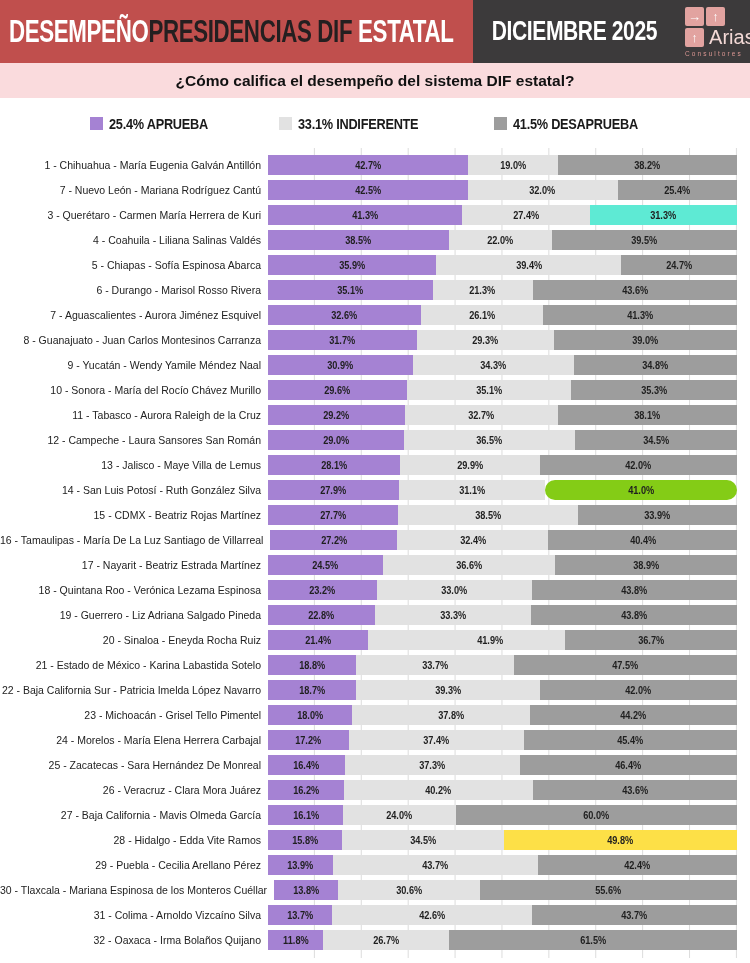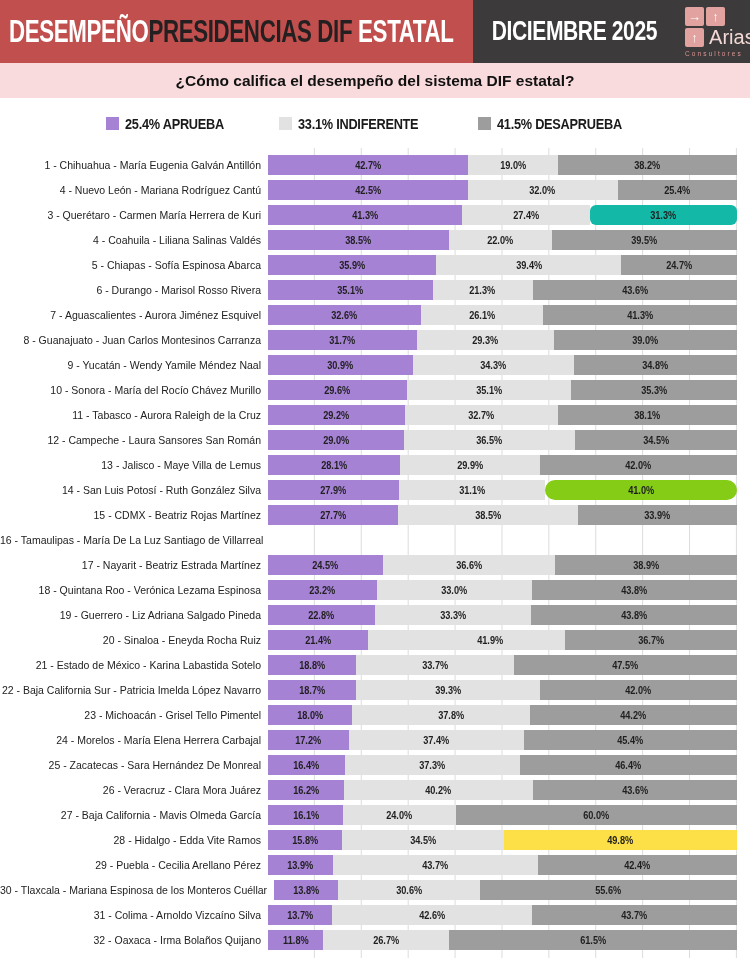--- a/index.html
+++ b/index.html
@@ -23,21 +23,21 @@
   .lsq { width:19px; height:19px; background:#e2a3a0; color:#ffffff; border-radius:2px;
          display:flex; align-items:center; justify-content:center; font-size:13px; font-weight:700; }
   .logo-name { font-size:20px; color:#f3d9d6; line-height:19px; margin-left:3px; font-weight:400; }
   .logo-sub { font-size:6.5px; letter-spacing:2.1px; color:#d89591; margin-top:1px; white-space:nowrap; }
 
   
   .subtitle-band { height:35px; background:#fadbdd; display:flex; align-items:center; justify-content:center; }
   .subtitle-text { font-size:15.5px; font-weight:700; color:#111111; }
 
   
-  .legend-band { height:50px; display:flex; align-items:center; justify-content:center; gap:38px; background:#ffffff; }
+  .legend-band { height:50px; display:flex; align-items:center; justify-content:center; gap:54px; background:#ffffff; }
   .legend-item { display:flex; align-items:center; gap:6px; }
   .legend-swatch { width:13px; height:13px; flex:0 0 13px; }
   .legend-label { font-size:15px; font-weight:700; color:#1a1a1a; white-space:nowrap;
                   display:inline-block; transform:scaleX(0.85); transform-origin:0 50%; letter-spacing:-0.3px; }
 
   
   .chart { position:relative; padding:7px 13px 8px 0; }
   .gridlines { position:absolute; top:0; bottom:0; left:268px; right:13px; z-index:0;
                background-image:linear-gradient(to left, #dcdcdc 1px, transparent 1px);
                background-size:10% 100%; }
@@ -109,21 +109,21 @@
             <div class="seg" style="width: 19.019%; background: rgb(226, 226, 226);">
               <span class="segtext">19.0%</span>
             </div>
             <div class="seg" style="width: 38.2382%; background: rgb(157, 157, 157);">
               <span class="segtext">38.2%</span>
             </div>
           </div>
         </div>
         <div class="crow">
           <div class="clabel">
-            <span>4 - Nuevo León - Mariana Rodríguez Cantú</span>
+            <span>7 - Nuevo León - Mariana Rodríguez Cantú</span>
           </div>
           <div class="cbar">
             <div class="seg" style="width: 42.5425%; background: rgb(165, 130, 211);">
               <span class="segtext">42.5%</span>
             </div>
             <div class="seg" style="width: 32.032%; background: rgb(226, 226, 226);">
               <span class="segtext">32.0%</span>
             </div>
             <div class="seg" style="width: 25.4254%; background: rgb(157, 157, 157);">
               <span class="segtext">25.4%</span>
@@ -134,21 +134,21 @@
           <div class="clabel">
             <span>3 - Querétaro - Carmen María Herrera de Kuri</span>
           </div>
           <div class="cbar">
             <div class="seg" style="width: 41.3%; background: rgb(165, 130, 211);">
               <span class="segtext">41.3%</span>
             </div>
             <div class="seg" style="width: 27.4%; background: rgb(226, 226, 226);">
               <span class="segtext">27.4%</span>
             </div>
-            <div class="seg" style="width: 31.3%; background: #14b8a6; border-radius: 6px;">
+            <div class="seg" style="width: 31.3%; background: #5eead4;">
               <span class="segtext">31.3%</span>
             </div>
           </div>
         </div>
         <div class="crow">
           <div class="clabel">
             <span>4 - Coahuila - Liliana Salinas Valdés</span>
           </div>
           <div class="cbar">
             <div class="seg" style="width: 38.5%; background: rgb(165, 130, 211);">
@@ -335,20 +335,31 @@
             </div>
             <div class="seg" style="width: 33.8661%; background: rgb(157, 157, 157);">
               <span class="segtext">33.9%</span>
             </div>
           </div>
         </div>
         <div class="crow">
           <div class="clabel">
             <span>16 - Tamaulipas - María De La Luz Santiago de Villarreal</span>
           </div>
+          <div class="cbar">
+            <div class="seg" style="width: 27.2%; background: rgb(165, 130, 211);">
+              <span class="segtext">27.2%</span>
+            </div>
+            <div class="seg" style="width: 32.4%; background: rgb(226, 226, 226);">
+              <span class="segtext">32.4%</span>
+            </div>
+            <div class="seg" style="width: 40.4%; background: rgb(157, 157, 157);">
+              <span class="segtext">40.4%</span>
+            </div>
+          </div>
         </div>
         <div class="crow">
           <div class="clabel">
             <span>17 - Nayarit - Beatriz Estrada Martínez</span>
           </div>
           <div class="cbar">
             <div class="seg" style="width: 24.5%; background: rgb(165, 130, 211);">
               <span class="segtext">24.5%</span>
             </div>
             <div class="seg" style="width: 36.6%; background: rgb(226, 226, 226);">

